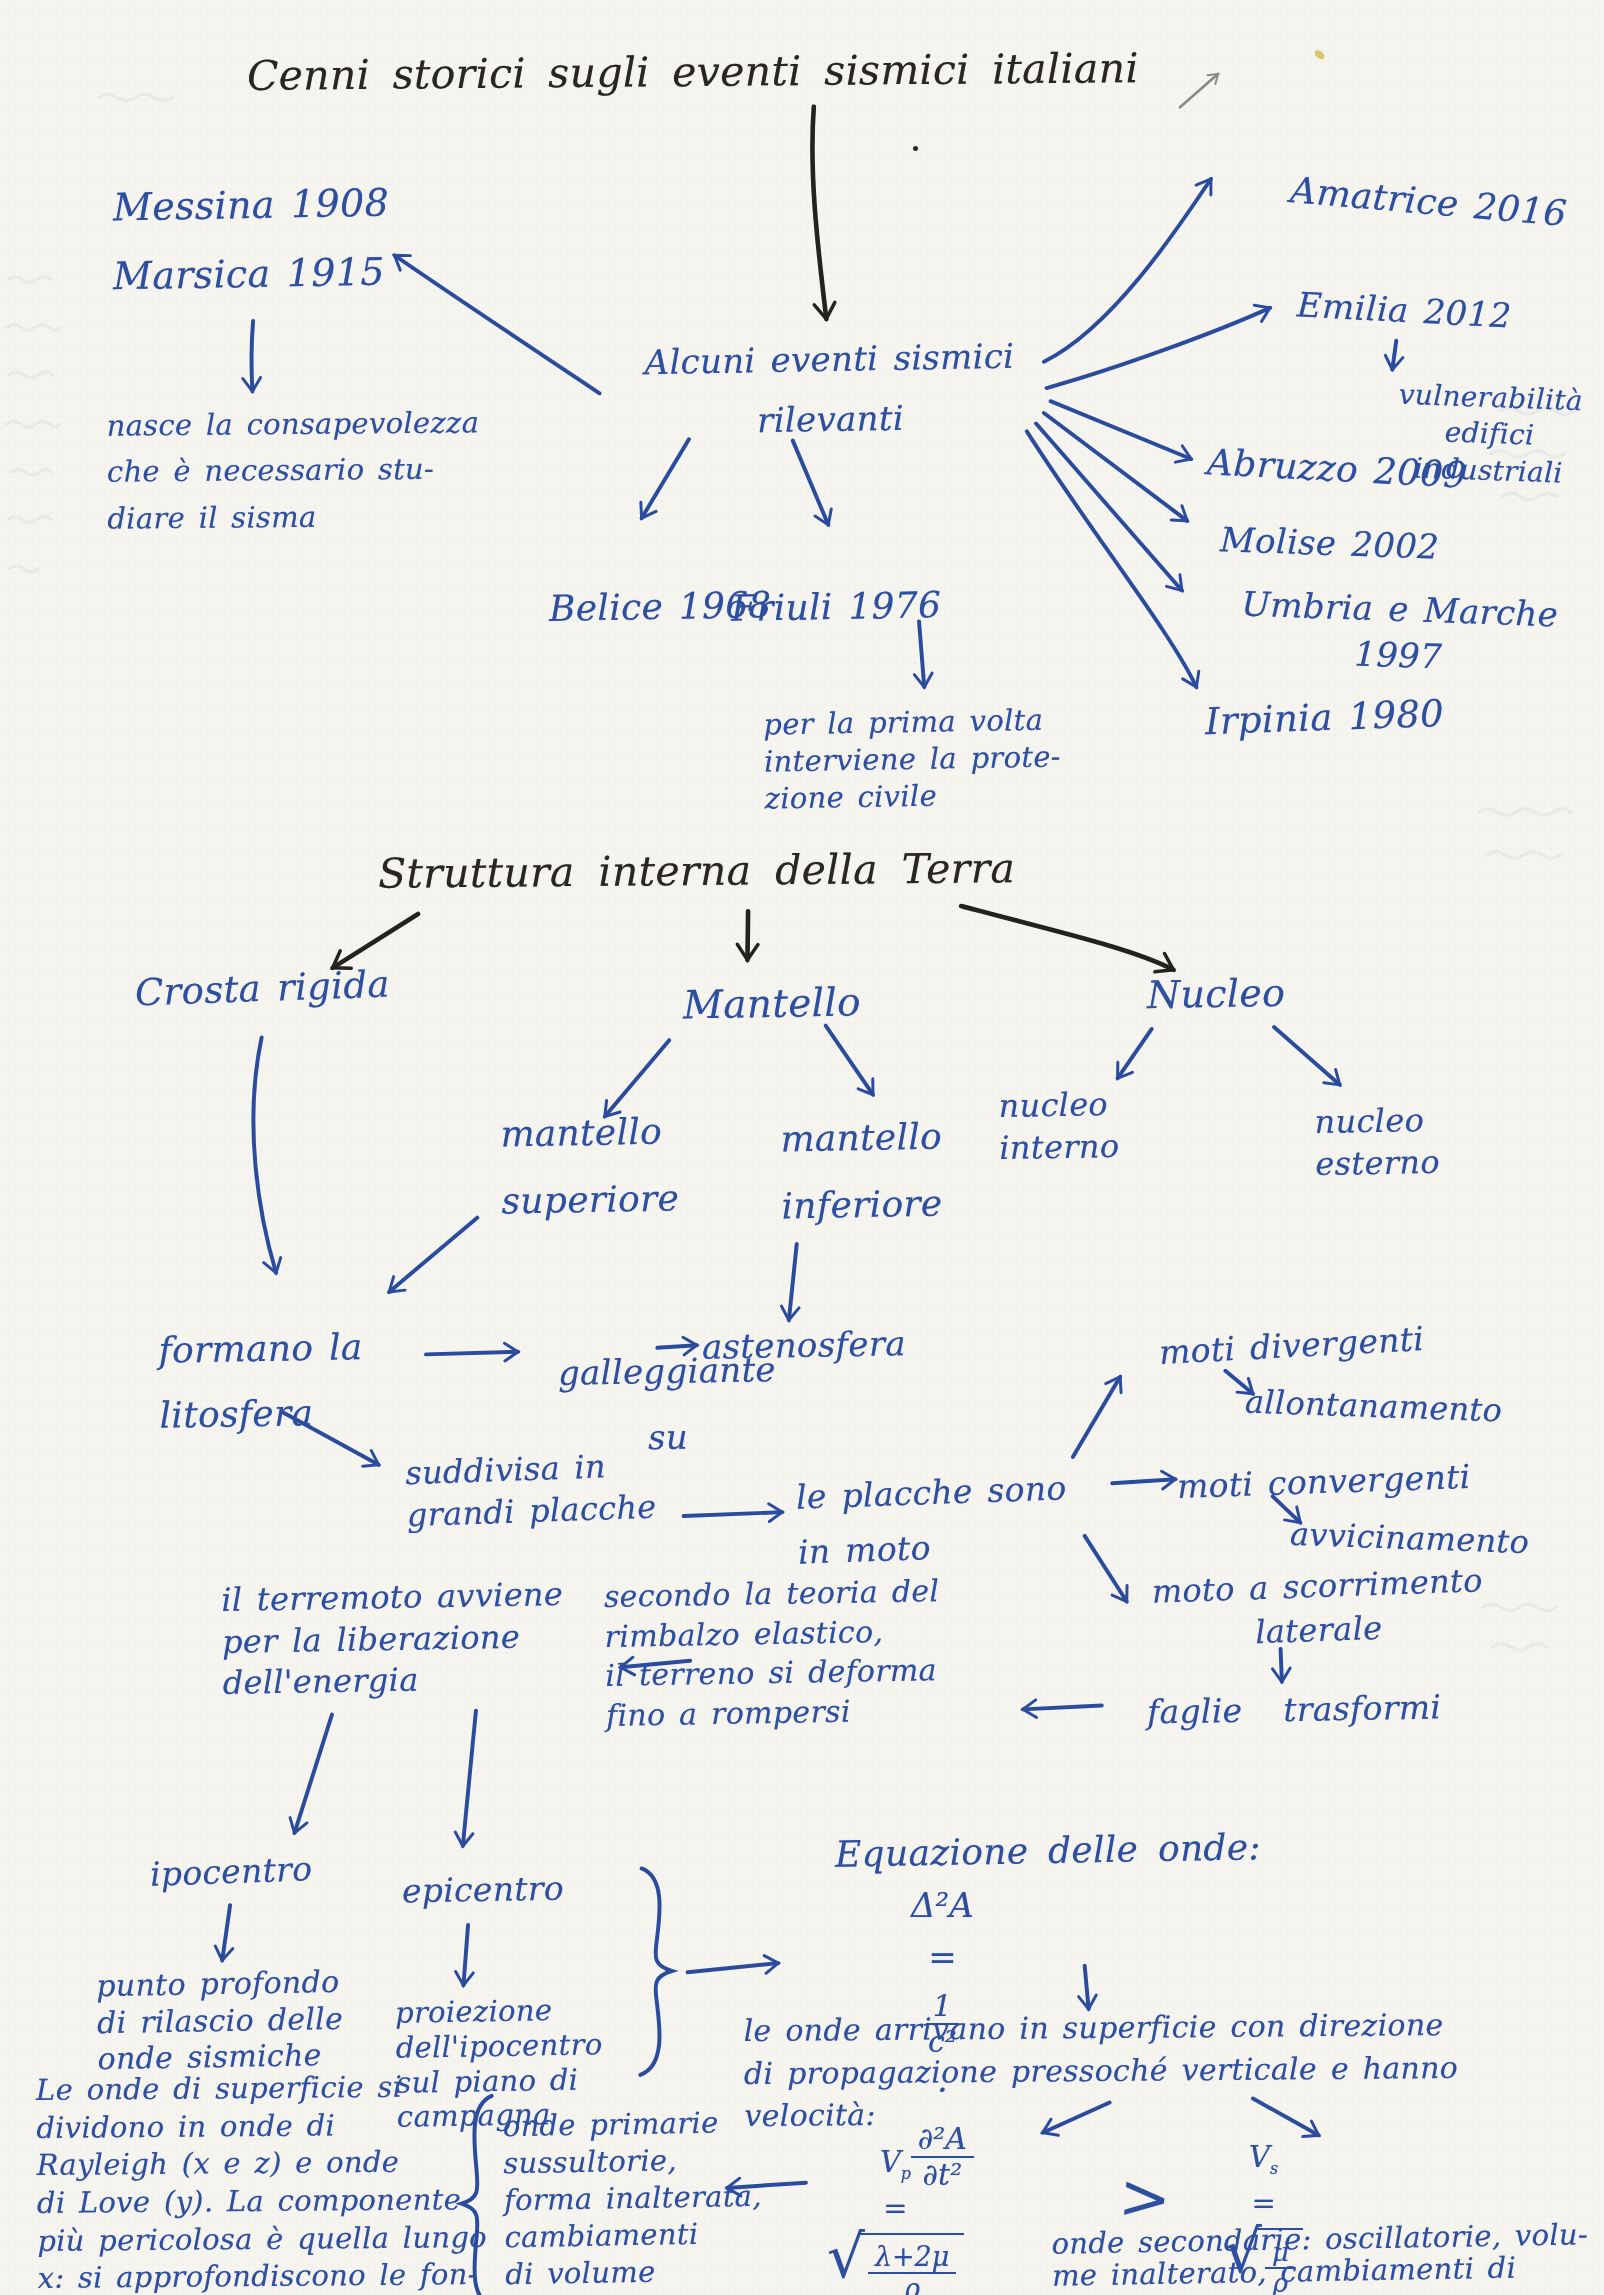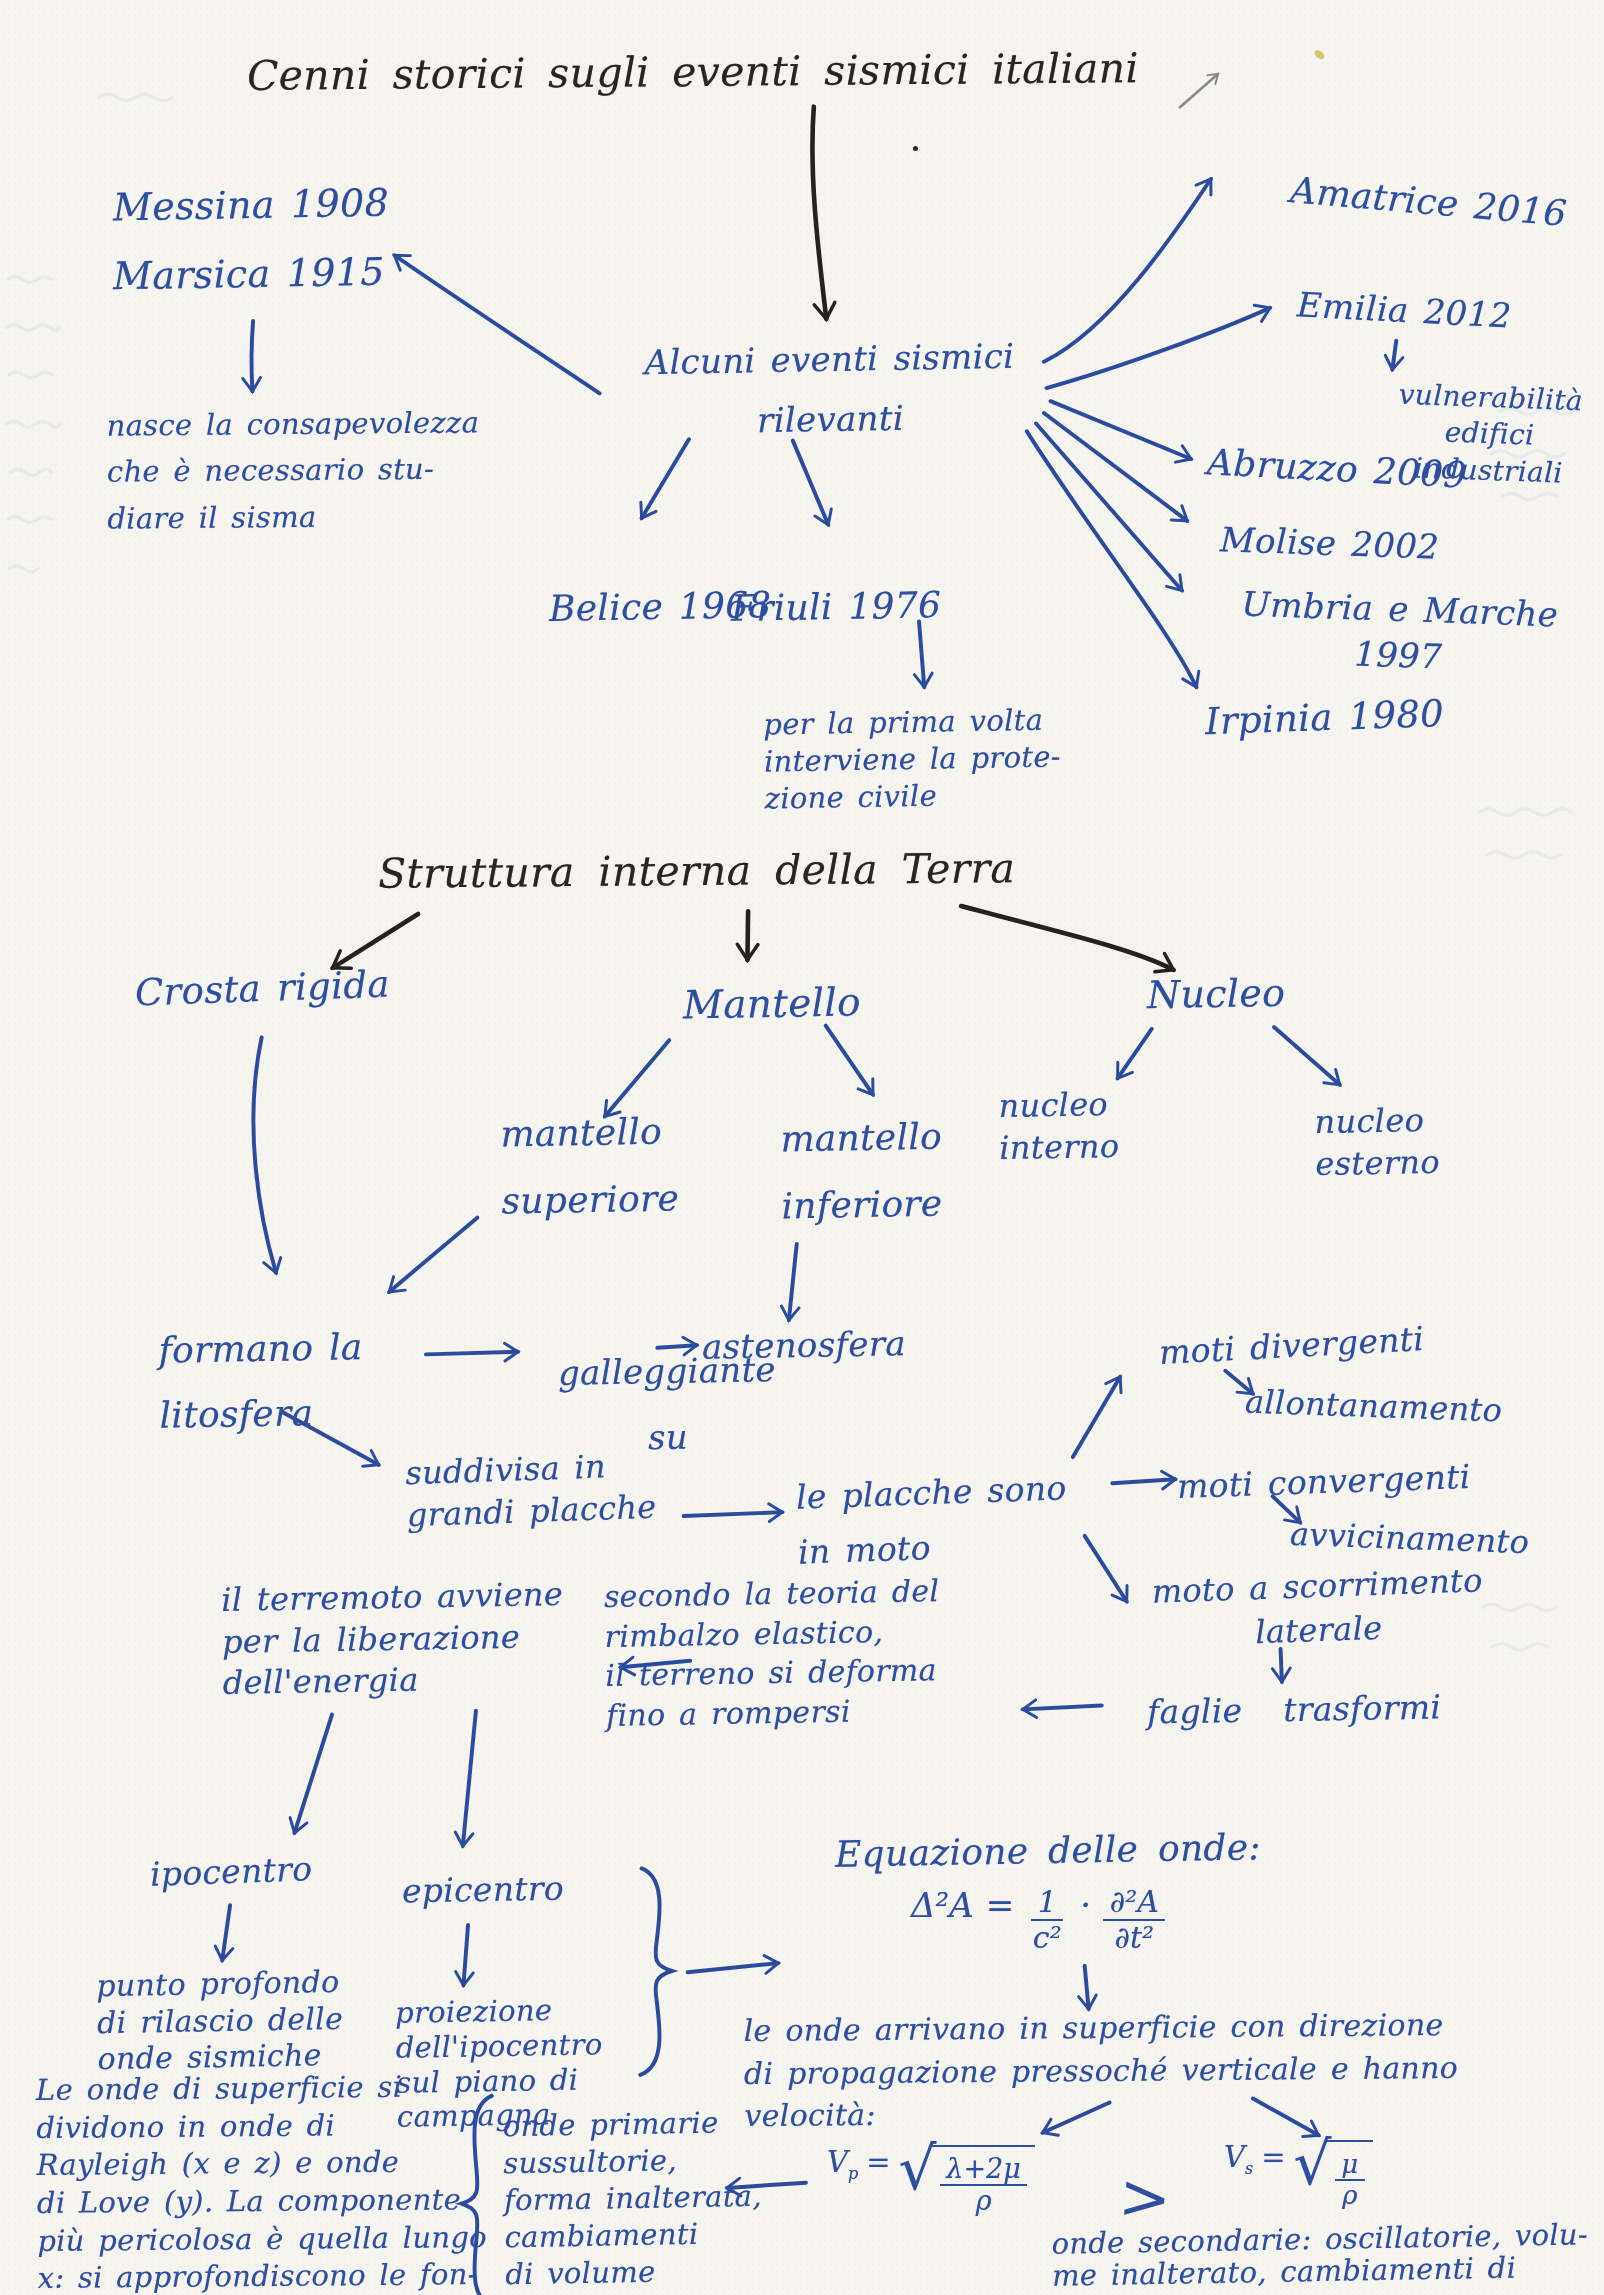--- a/index.html
+++ b/index.html
@@ -7,23 +7,23 @@
        background-image:radial-gradient(rgba(60,50,30,0.018) 1px, transparent 1px);
        background-size:6px 6px;
        font-family:"DejaVu Serif", serif;overflow:hidden;}
   #paper{position:absolute;inset:0;width:1604px;height:2295px;margin-top:33px;}
   svg.layer{position:absolute;inset:0;width:1604px;height:2295px;}
   .hw{position:absolute;font-style:italic;white-space:pre-line;line-height:1.3;
       letter-spacing:0.3px;word-spacing:4px;}
   .blue{color:#2d4f9e;text-shadow:0 0 0.8px rgba(45,79,158,.5);}
   .black{color:#28261f;text-shadow:0 0 0.7px rgba(40,38,31,.5);}
   .ctr{text-align:center;}
-  .formula{position:absolute;display:flex;gap:12px;
+  .formula{position:absolute;display:flex;align-items:center;gap:12px;
            font-family:"DejaVu Serif",serif;font-style:italic;color:#2d4f9e;
-           text-shadow:0 0 0.8px rgba(45,79,158,.5);}
+           text-shadow:0 0 0.8px rgba(45,79,158,.5);flex-direction:column;}
   .frac{display:inline-flex;flex-direction:column;align-items:center;line-height:1.12;}
   .frac .num{padding:0 6.6px;border-bottom:2.6px solid currentColor;}
   .frac .den{padding:0 6.6px;}
   .sqrt{display:inline-flex;align-items:flex-start;}
   .sqrt .radsym{font-size:2.05em;line-height:.8;margin-right:-4.6px;}
   .sqrt .inner{border-top:2.6px solid currentColor;padding:4px 8px 0;}
   .subs{font-size:0.55em;}
   .speck{position:absolute;}
 </style>
 </head>

